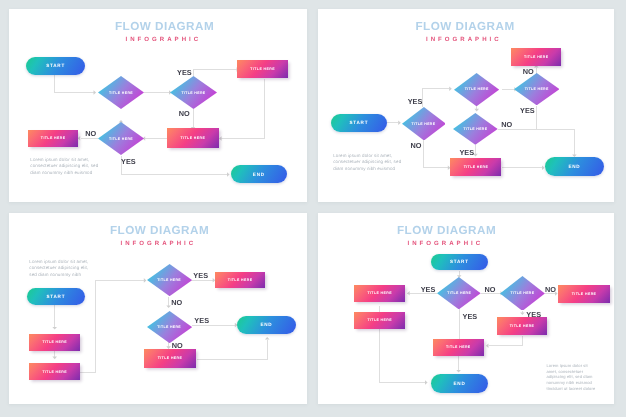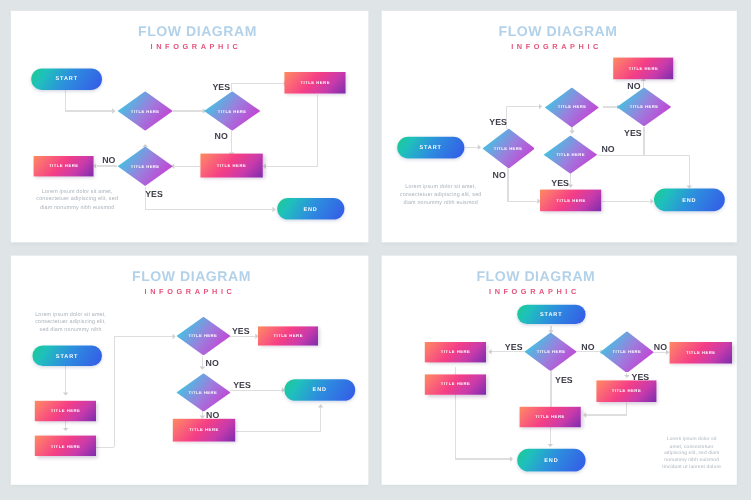--- a/index.html
+++ b/index.html
@@ -1,17 +1,17 @@
 <!DOCTYPE html>
 <html><head>
 <meta charset="utf-8">
 <style>
   html,body{margin:0;padding:0;}
   body{width:626px;height:417px;background:#dfe5e7;font-family:"Liberation Sans",sans-serif;overflow:hidden;-webkit-font-smoothing:antialiased;text-rendering:geometricPrecision;}
-  .stage{position:relative;width:626px;height:417px;text-align:center;}
+  .stage{position:relative;width:626px;height:417px;}
   .panel{position:absolute;background:#fff;overflow:hidden;box-shadow:0 1px 3px rgba(120,140,150,.12);}
   .p1{left:9px;top:9px;width:298px;height:193px;}
   .p2{left:318px;top:9px;width:296px;height:193px;}
   .p3{left:9px;top:213px;width:298px;height:191px;}
   .p4{left:318px;top:213px;width:296px;height:191px;}
 
   .title{position:absolute;color:#b3d2ea;font-weight:bold;font-size:11.7px;letter-spacing:0.47px;white-space:nowrap;}
   .subtitle{position:absolute;color:#e4547c;font-weight:bold;font-size:6.1px;letter-spacing:3.0px;white-space:nowrap;}
 
   .node{position:absolute;display:flex;align-items:center;justify-content:center;color:#fff;font-weight:bold;white-space:nowrap;}

